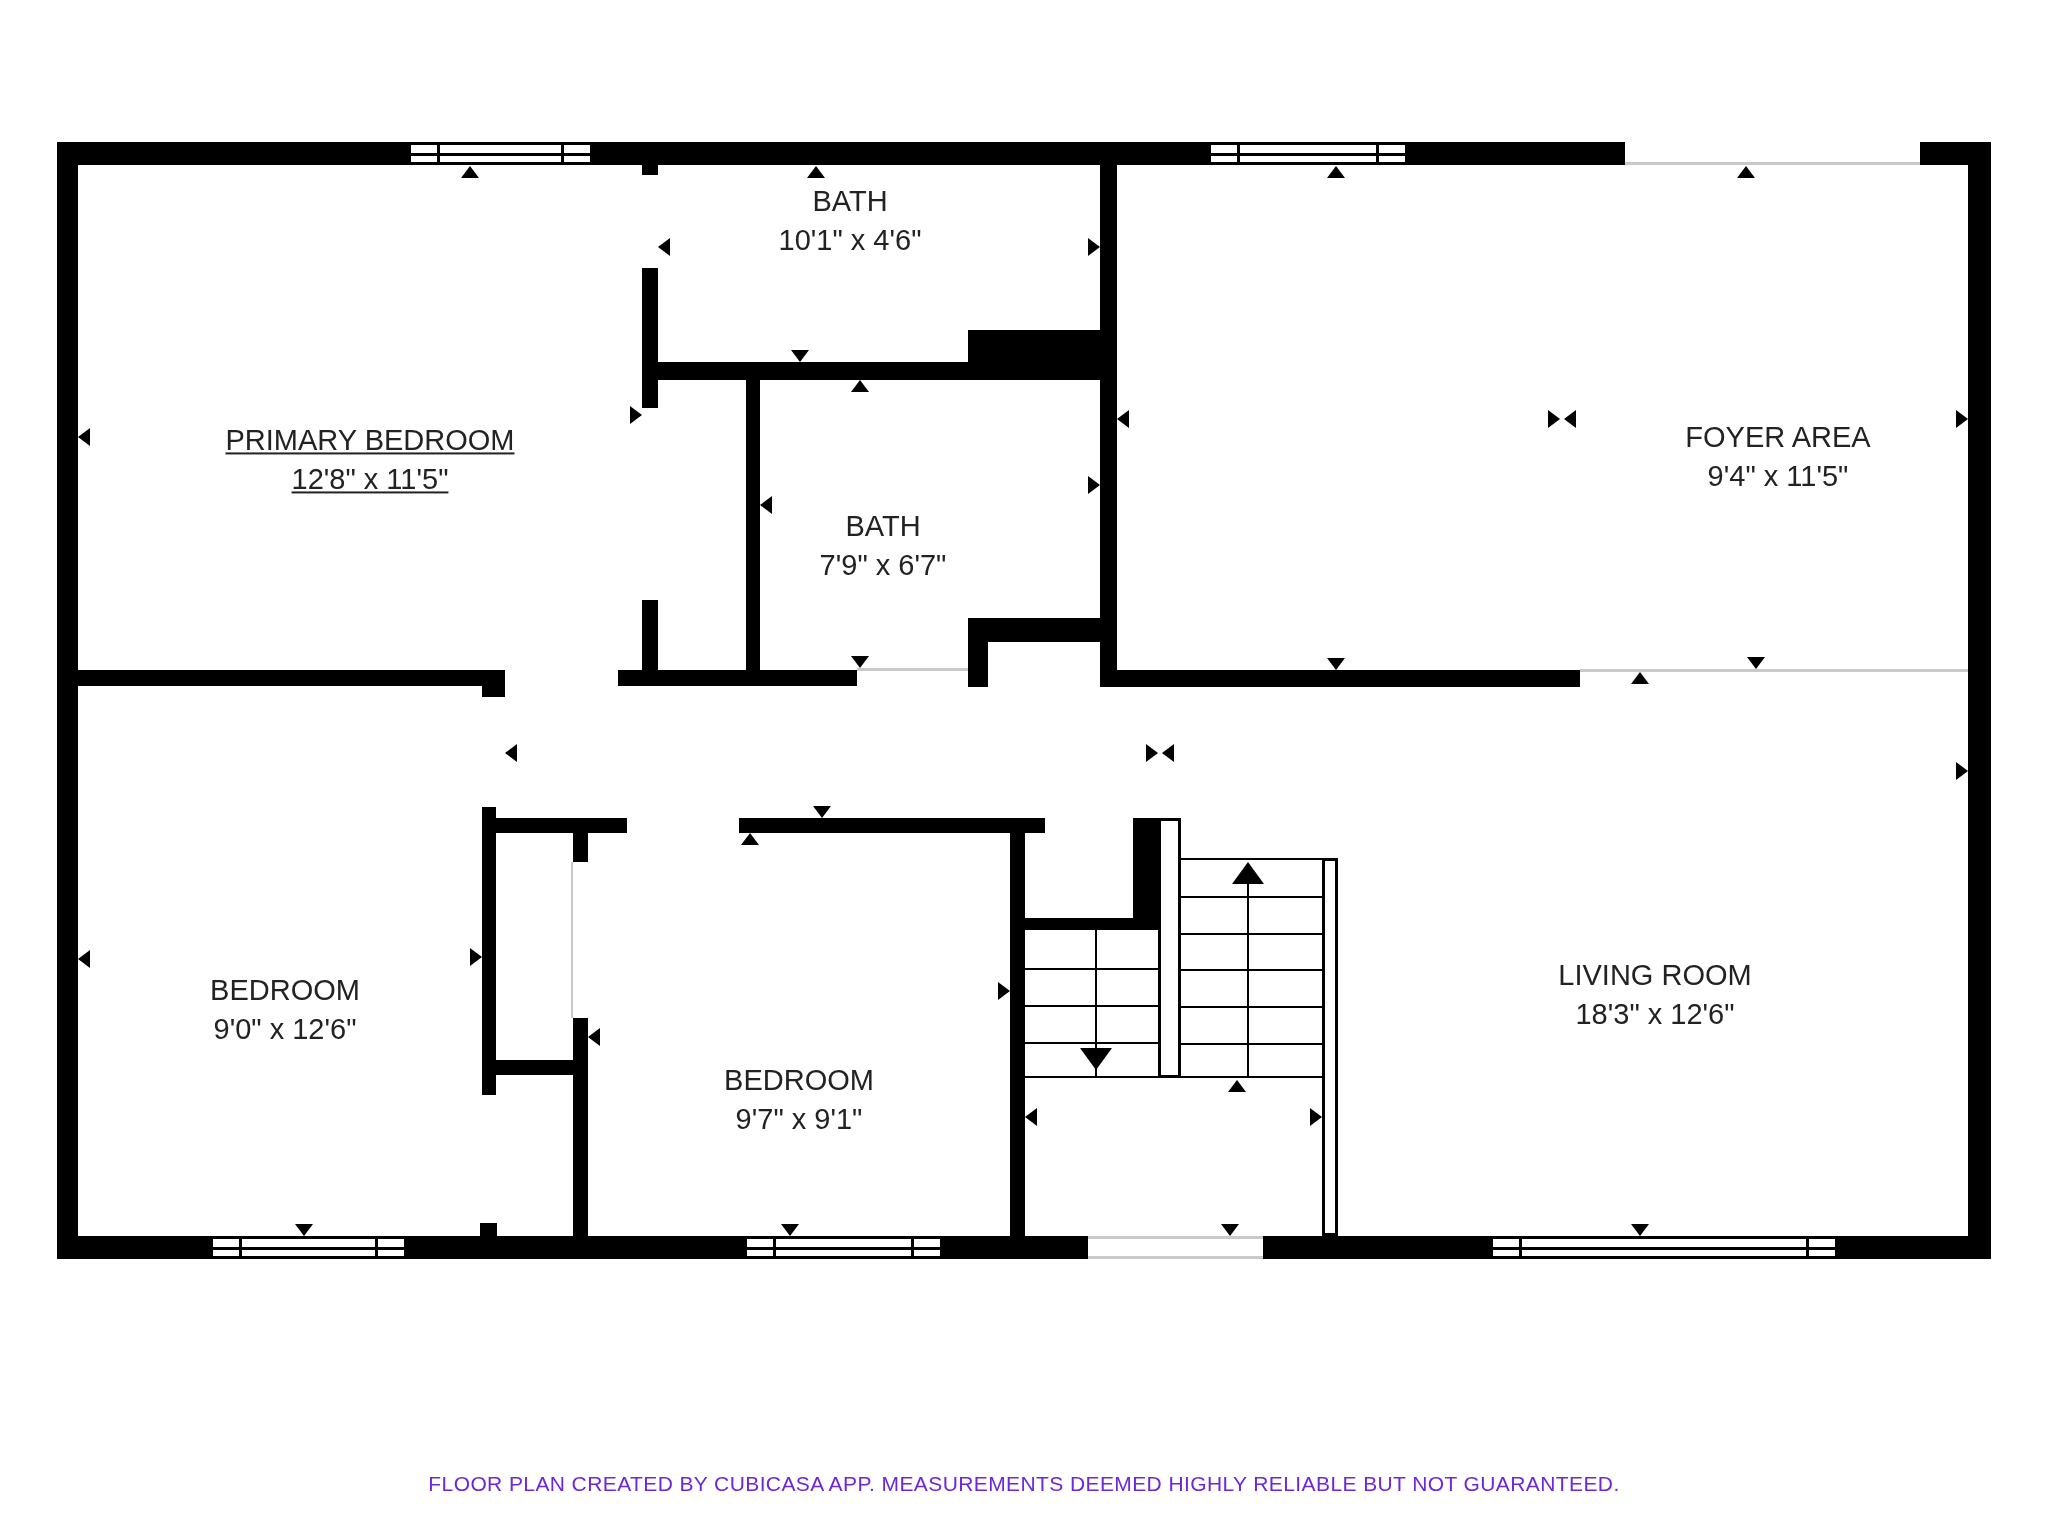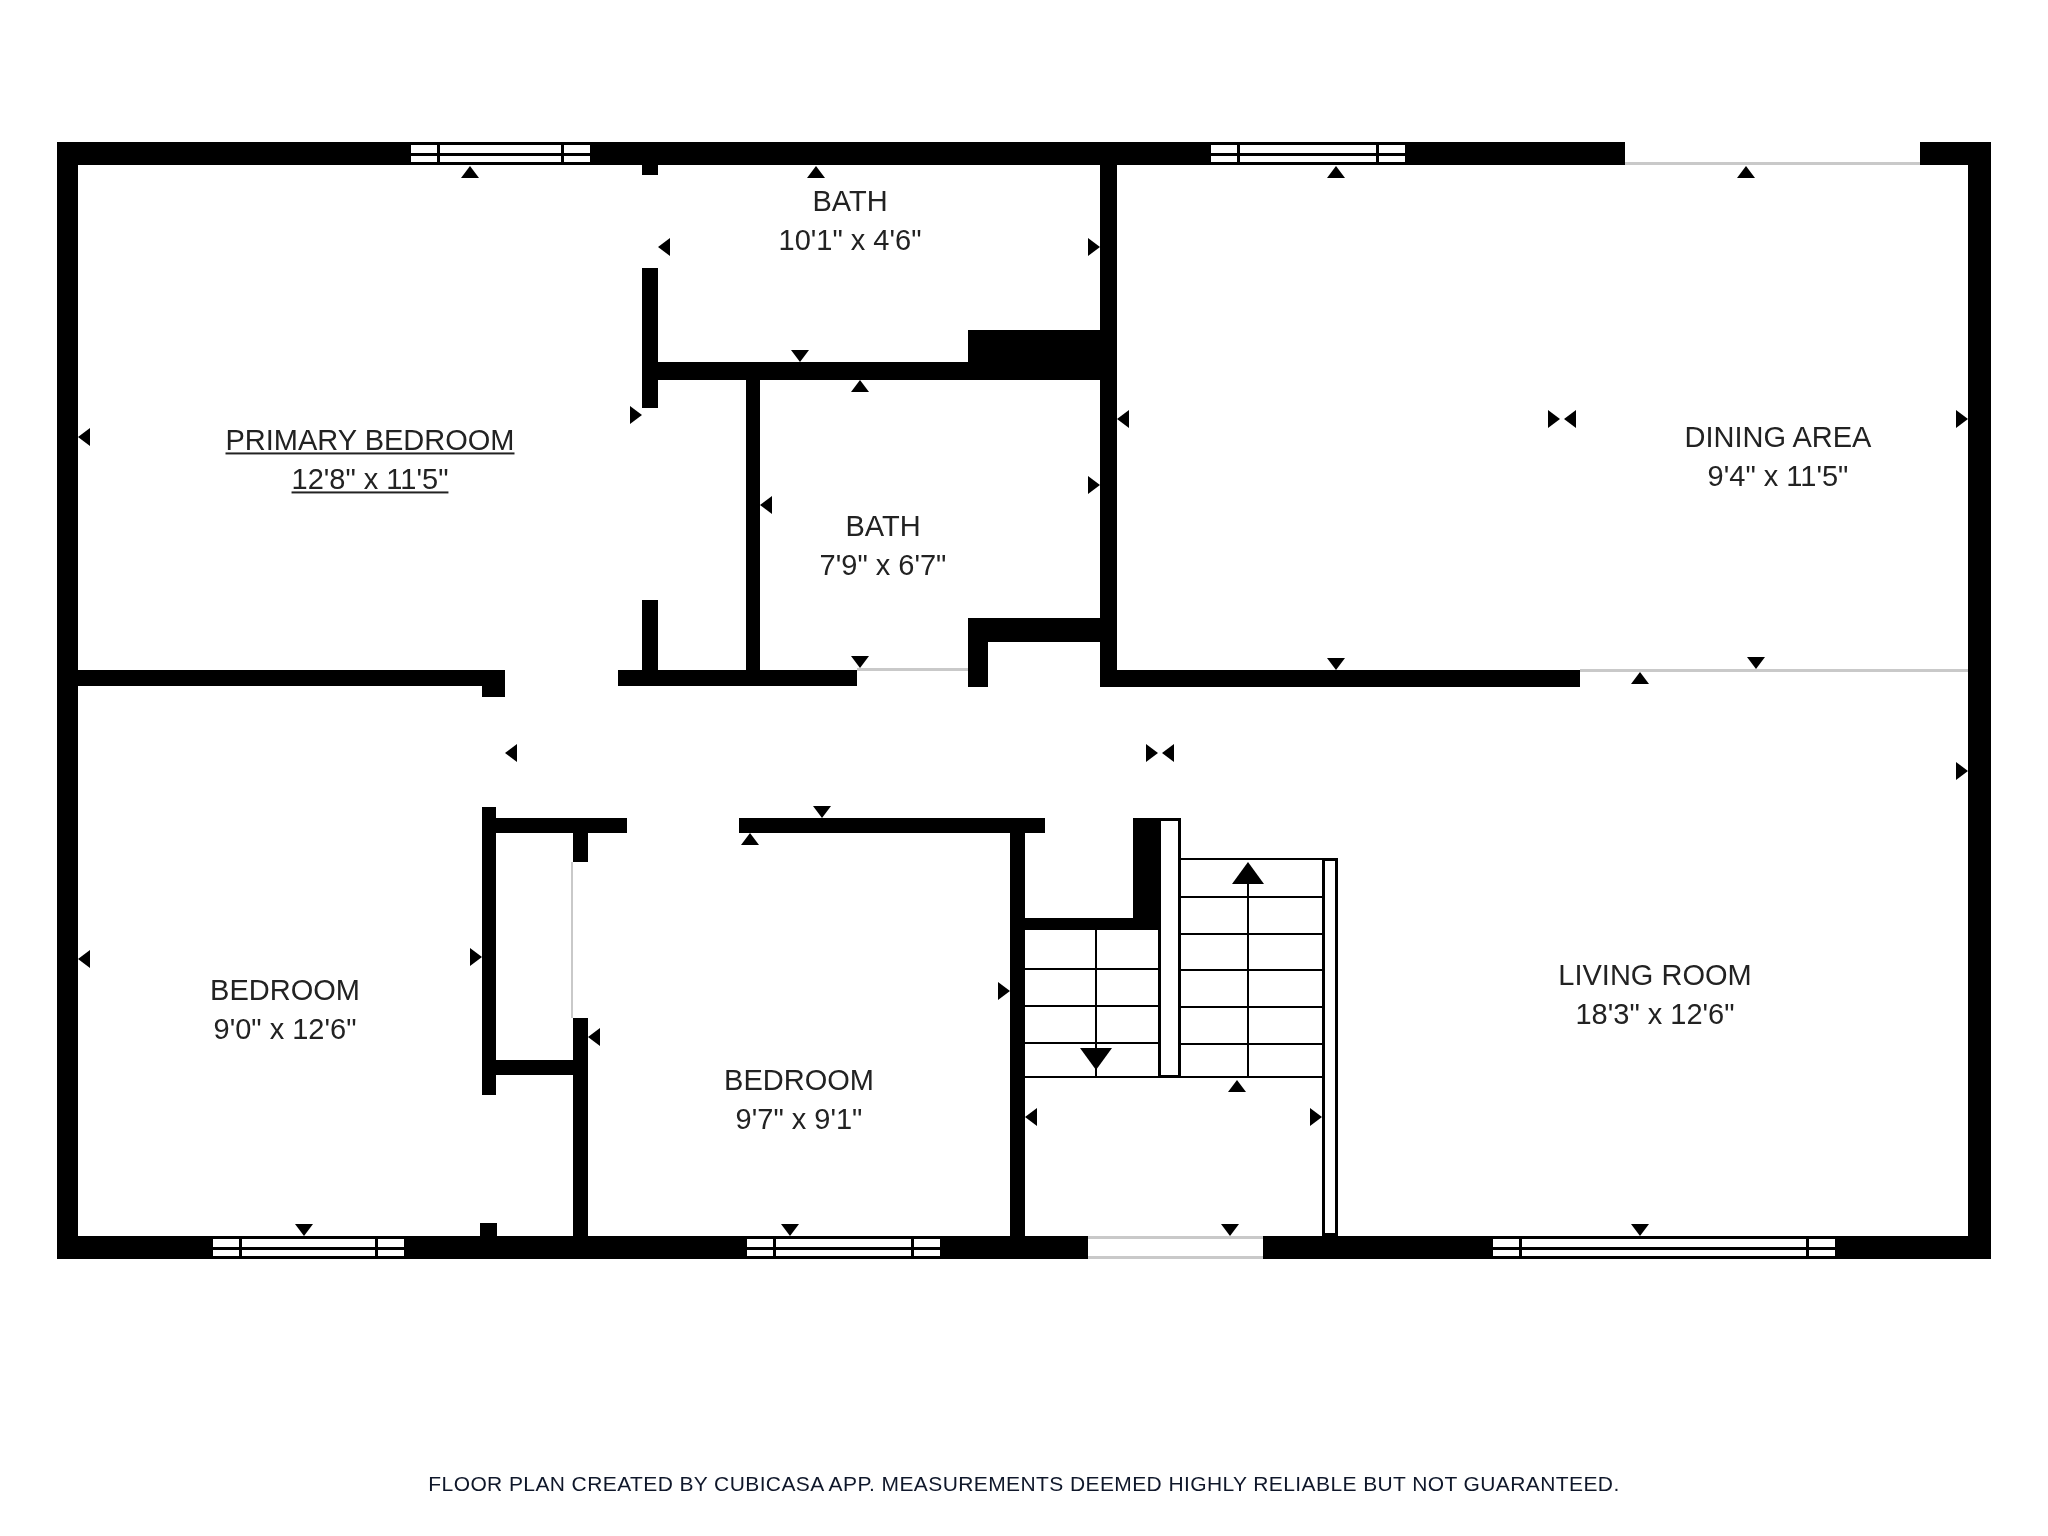--- a/index.html
+++ b/index.html
@@ -18,21 +18,21 @@
   .tick.down{border-width:12px 9px 0 9px;border-top-color:#000;}
   .tick.left{border-width:9px 12px 9px 0;border-right-color:#000;}
   .tick.right{border-width:9px 0 9px 12px;border-left-color:#000;}
   .bigup{position:absolute;width:0;height:0;border-style:solid;border-color:transparent;
          border-width:0 16px 22px 16px;border-bottom-color:#000;}
   .bigdown{position:absolute;width:0;height:0;border-style:solid;border-color:transparent;
          border-width:22px 16px 0 16px;border-top-color:#000;}
   .label{position:absolute;transform:translate(-50%,-50%);text-align:center;
          font-size:29px;color:#222;line-height:1.33;white-space:nowrap;}
   .footer{position:absolute;left:1024px;top:1484px;transform:translate(-50%,-50%);
-          font-size:21px;color:#0f172a;letter-spacing:.4px;white-space:nowrap;}
+          font-size:21px;color:#6d28d9;letter-spacing:.4px;white-space:nowrap;}
 </style>
 </head>
 <body>
 
 <div class="plan">
 
   <div class="wall" style="left:57px;top:142px;width:21px;height:1117px;"></div>
   <div class="wall" style="left:1968px;top:142px;width:23px;height:1117px;"></div>
   <div class="wall" style="left:57px;top:142px;width:351px;height:23px;"></div>
   <div class="wall" style="left:593px;top:142px;width:615px;height:23px;"></div>
@@ -161,21 +161,21 @@
 
   <div class="label" style="left:370px;top:460px;text-decoration:underline;">
     <div>PRIMARY BEDROOM</div>
     <div>12'8" x 11'5"</div>
   </div>
   <div class="label" style="left:850px;top:221px;">
     <div>BATH</div>
     <div>10'1" x 4'6"</div>
   </div>
   <div class="label" style="left:1778px;top:457px;">
-    <div>DINING AREA</div>
+    <div>FOYER AREA</div>
     <div>9'4" x 11'5"</div>
   </div>
   <div class="label" style="left:883px;top:546px;">
     <div>BATH</div>
     <div>7'9" x 6'7"</div>
   </div>
   <div class="label" style="left:285px;top:1010px;">
     <div>BEDROOM</div>
     <div>9'0" x 12'6"</div>
   </div>

